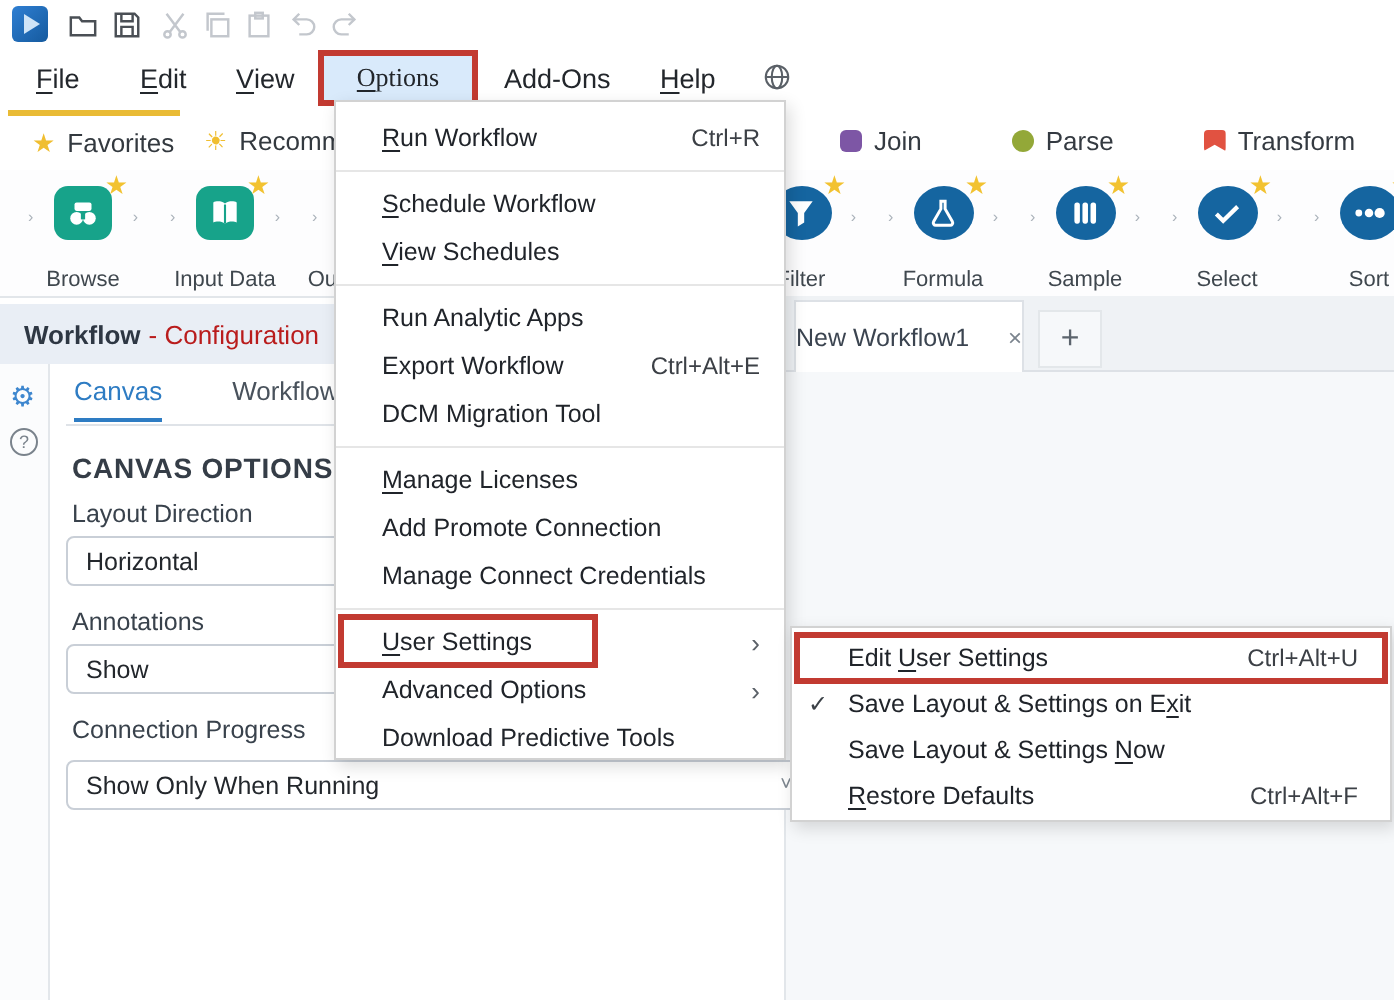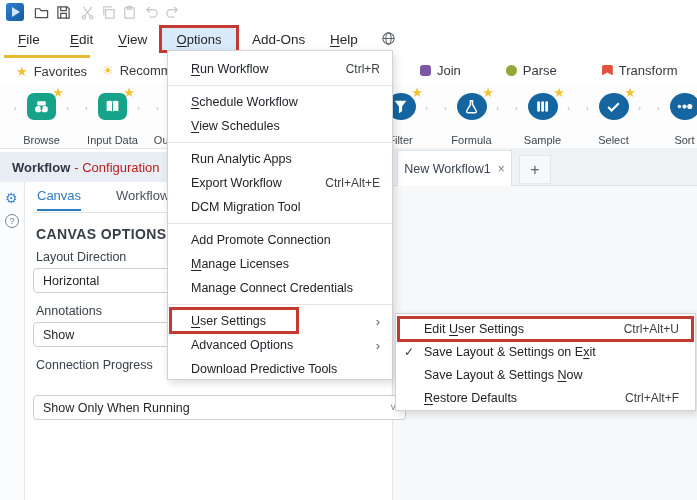--- a/index.html
+++ b/index.html
@@ -16,21 +16,21 @@
   #app-logo .tri { width:0; height:0; border-left:8px solid #cfe4f7; border-top:5px solid transparent; border-bottom:5px solid transparent; margin-left:2px; }
   .tb-icon { position:absolute; top:3px; width:18px; height:18px; display:flex; align-items:center; justify-content:center; }
   .tb-icon svg { width:15px; height:15px; }
   .tb-enabled { color:#4a4f55; }
   .tb-disabled { color:#c3c7cd; }
   
   #menubar { position:absolute; left:0; top:24px; width:697px; height:30px; background:#fff; }
   .mb-item { position:absolute; top:0; height:30px; display:flex; align-items:center; color:#23272c; font-size:13.5px; cursor:default; }
   .mb-item u { text-underline-offset:2px; }
   #mb-options-box { position:absolute; left:159px; top:1px; width:80px; height:28px;
-    background:#d9eafб; background:#d9eafb; border:3px solid #c23a31; display:flex; align-items:center; justify-content:center; }
+    background:#d9eafб; background:#d9eafb; border:3px solid #c23a31; display:flex; align-items:center; justify-content:center;font-family:Liberation Serif, serif; }
   .globe { position:absolute; top:7px; color:#5a6067; }
   
   #ribbon-tabs { position:absolute; left:0; top:55px; width:697px; height:30px; background:#fff; }
   #edge-sliver { position:absolute; left:0; top:57px; width:3px; height:19px; background:#e9a23b; }
   .rib-tab { position:absolute; top:0; height:30px; display:flex; align-items:center; gap:6px; padding:0 12px; font-size:13px; color:#33393f; background:#fff; }
   .rib-tab.active { border-top:3px solid #e9bb35; }
   .rib-star { color:#f0be30; font-size:13px; }
   #categories { position:absolute; left:394px; top:55px; height:30px; display:flex; align-items:center; gap:19px; }
   .cat { display:flex; align-items:center; gap:6px; font-size:13px; color:#343a41;margin-left:26px; }
   .cat .sw { width:11px; height:11px; display:inline-block; }
@@ -57,21 +57,21 @@
   #panel-tabs { position:absolute; left:12px; top:6px; display:flex; gap:35px; font-size:13px; }
   .ptab { padding-bottom:6px; color:#49525c; }
   .ptab.active { color:#2e7cc3; border-bottom:2px solid #2e7cc3; }
   #panel-tabline { position:absolute; left:8px; right:0; top:30px; height:1px; background:#dfe3e8; }
   .sec-title { position:absolute; left:11px; font-size:14px; font-weight:bold; letter-spacing:.4px; color:#353d47; }
   .fld-label { position:absolute; left:11px; font-size:12.5px; color:#39424c; }
   .dropdown { position:absolute; left:8px; height:25px; background:#fff; border:1px solid #c9cfd7; border-radius:4px; display:flex; align-items:center; padding:0 9px; font-size:12.5px; color:#23272c; }
   .dropdown .dd-arrow { margin-left:auto; color:#7d868f; font-size:10px; }
   
   #doc-tabstrip { position:absolute; left:392px; top:148px; width:305px; height:38px; background:#eff2f5; border-bottom:1px solid #dde1e6; border-left:1px solid #e2e6ea; }
-  #doc-tab { position:absolute; left:4px; top:2px; width:115px; height:36px; background:#fff; border:1px solid #dde1e6; border-bottom:none; display:flex; align-items:center; justify-content:center; gap:7px; font-size:12.5px; color:#3b4450; }
+  #doc-tab { position:absolute; left:4px; top:2px; width:115px; height:36px; background:#fff; border:1px solid #dde1e6; border-bottom:none; display:flex; align-items:center; justify-content:space-between; gap:7px; font-size:12.5px; color:#3b4450; }
   #doc-tab .x { color:#7a838d; font-size:12px; }
   #new-tab-btn { position:absolute; left:126px; top:7px; width:32px; height:29px; background:#f6f8fa; border:1px solid #e3e7ea; display:flex; align-items:center; justify-content:center; font-size:16px; color:#5c646d; }
   #canvas { position:absolute; left:392px; top:186px; width:305px; height:314px; background:#f6f8fa; border-left:1px solid #e2e6ea; }
   
   #options-menu { position:absolute; left:167px; top:50px; width:226px; height:330px; background:#fff;
     border:1px solid #d2d2d2; box-shadow:2px 3px 8px rgba(0,0,0,.14); z-index:10; padding-top:6px; }
   .menu-item { position:relative; height:24px; display:flex; align-items:center; padding:0 12px 0 23px; font-size:12.5px; color:#20242a; }
   .menu-item .shortcut { margin-left:auto; color:#3c4046; font-size:12px; }
   .menu-item .subarrow { margin-left:auto; color:#5b6168; font-size:13px; }
   .menu-sep { height:1px; background:#e6e6e6; margin:4px 0; }
@@ -320,21 +320,21 @@
   <div class="dropdown" style="top:86px; width:284px">
     <span>Horizontal</span>
     <span class="dd-arrow">˅</span>
   </div>
   <div class="fld-label" style="top:122px">Annotations</div>
   <div class="dropdown" style="top:140px; width:284px">
     <span>Show</span>
     <span class="dd-arrow">˅</span>
   </div>
   <div class="fld-label" style="top:176px">Connection Progress</div>
-  <div class="dropdown" style="top:213px; width:373px">
+  <div class="dropdown" style="top:198px; width:373px">
     <span>Show Only When Running</span>
     <span class="dd-arrow">˅</span>
   </div>
 </div>
 
 <div id="options-menu">
     <div class="menu-item">
       <span><u>R</u>un Workflow</span>
       <span class="shortcut">Ctrl+R</span>
     </div>
@@ -351,24 +351,24 @@
     </div>
     <div class="menu-item">
       <span>Export Workflow</span>
       <span class="shortcut">Ctrl+Alt+E</span>
     </div>
     <div class="menu-item">
       <span>DCM Migration Tool</span>
     </div>
     <div class="menu-sep"></div>
     <div class="menu-item">
+      <span><u>M</u>anage Licenses</span>
+    </div>
+    <div class="menu-item">
       <span>Add Promote Connection</span>
-    </div>
-    <div class="menu-item">
-      <span><u>M</u>anage Licenses</span>
     </div>
     <div class="menu-item">
       <span>Manage Connect Credentials</span>
     </div>
     <div class="menu-sep"></div>
     <div class="menu-item">
       <span><u>U</u>ser Settings</span>
       <span class="subarrow">›</span>
       <div class="redbox-partial"></div>
     </div>

